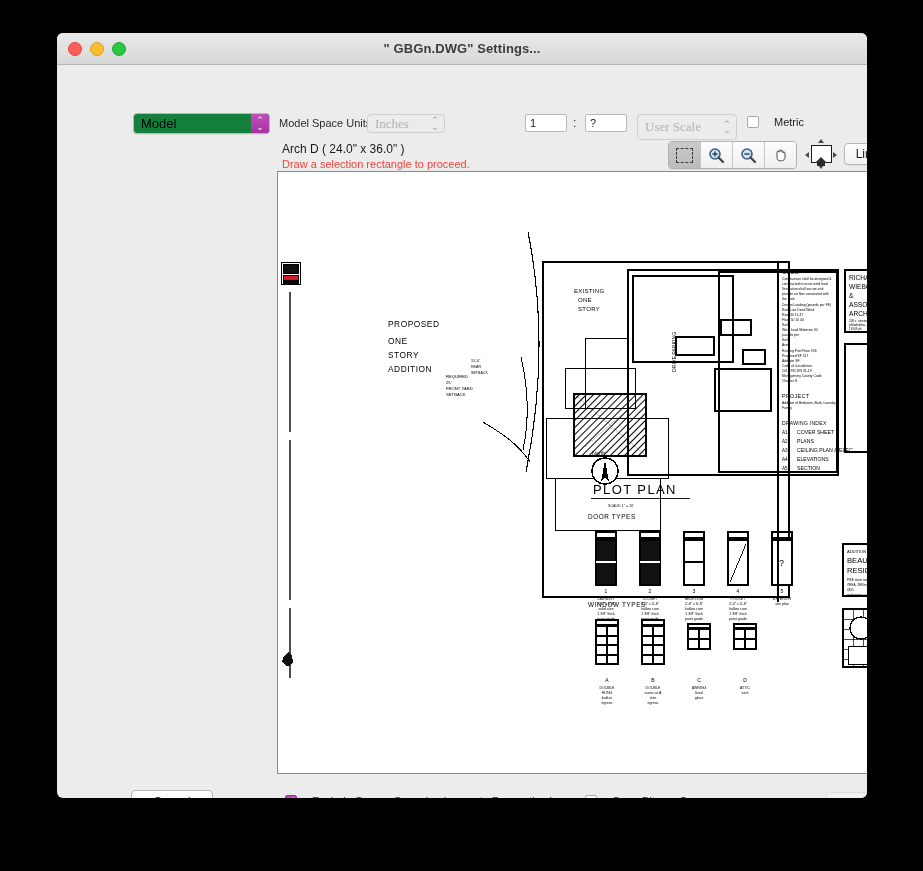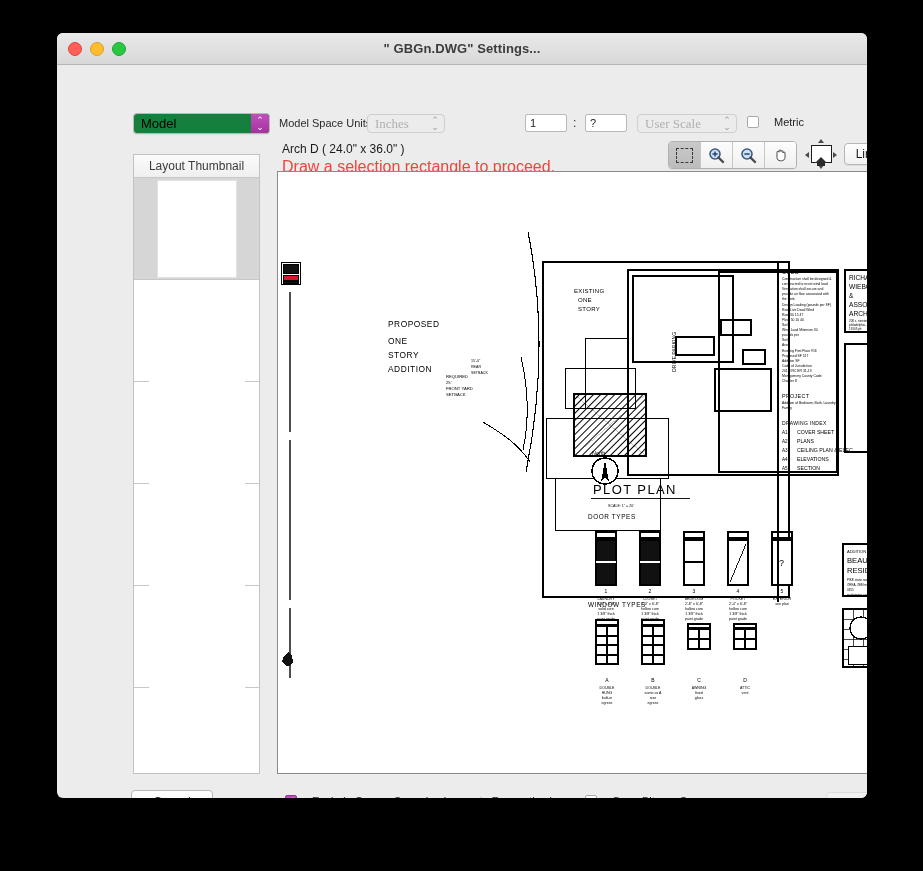--- a/index.html
+++ b/index.html
@@ -65,21 +65,21 @@
   .popup.disabled {
     background: #ececec; border: 1px solid #cfcfcf; color: #b0b0b0;
     box-shadow: none;
     font-family: Liberation Serif, serif;
   }
   .popup.disabled .arrows {
     background: transparent; color: #9a9a9a; font-size: 9px;
   }
   #model-popup { left: 76px; top: 80px; width: 137px; height: 21px; }
   #units-popup { left: 310px; top: 81px; width: 78px; height: 19px; }
-  #scale-popup { left: 580px; top: 81px; width: 100px; height: 19px; }
+  #scale-popup { left: 580px; top: 81px; width: 100px; height: 26px; }
   .static-label {
     position: absolute; font-size: 11px; color: #2b2b2b;
   }
   #units-label { left: 222px; top: 84px; }
   .textfield {
     position: absolute;
     background: #fff; border: 1px solid #b9b9b9; border-radius: 2px;
     height: 18px; font-size: 11px; color: #222;
     padding: 0 4px; box-sizing: border-box;
     display: flex; align-items: center;
@@ -99,21 +99,21 @@
     background: linear-gradient(to bottom,#c04fbc,#a5339f);
     border-color: #9a2f95;
   }
   .cbox.on::after {
     content: "✓"; color: #fff; font-size: 10px; line-height: 10px;
     font-weight: bold;
   }
   .cb-label { font-size: 11px; color: #222; }
   
   #sheet-size { position: absolute; left: 225px; top: 109px; font-size: 12px; color: #1a1a1a; }
-  #hint-text  { position: absolute; left: 225px; top: 125px; font-size: 16px; color: #f0443c; }
+  #hint-text  { position: absolute; left: 225px; top: 125px; font-size: 11px; color: #f0443c; }
   
   .seg-group {
     position: absolute; left: 611px; top: 108px;
     display: flex; height: 26px;
     border: 1px solid #b0b0b0; border-radius: 4px;
     overflow: hidden; background: #fcfcfc;
     box-shadow: 0 1px 0 rgba(0,0,0,0.05);
   }
   .seg {
     width: 31px; display: flex; align-items: center; justify-content: center;
@@ -287,43 +287,20 @@
       <div class="tri left"></div>
       <div class="tri right"></div>
       <div class="home-box">
         <div class="home-roof"></div>
           <div class="home-body"></div>
       </div>
     </div>
 
     <div class="btn" id="lines-button">Lines...</div>
 
-    <div class="sidebar">
-      <div class="side-header">Layout Thumbnail</div>
-      <div class="side-list">
-        <div class="thumb-row selected">
-            <div class="thumb-page"></div>
-          </div>
-        <div class="thumb-row">
-            <div class="thumb-page"></div>
-          </div>
-        <div class="thumb-row">
-            <div class="thumb-page"></div>
-          </div>
-        <div class="thumb-row">
-            <div class="thumb-page"></div>
-          </div>
-        <div class="thumb-row">
-            <div class="thumb-page"></div>
-          </div>
-        <div class="thumb-row">
-            <div class="thumb-page"></div>
-          </div>
-      </div>
-    </div>
 
     <div class="canvas">
       <svg class="drawing" viewBox="0 0 626 601">
         <g stroke="#000" fill="none" stroke-width="1" shape-rendering="crispEdges">
 
           <g>
             <rect x="3" y="90" width="19" height="22" fill="#fff" stroke="#000" stroke-width="1"></rect>
             <rect x="5" y="92" width="15" height="9" fill="#111"></rect>
             <rect x="5" y="103" width="15" height="5" fill="#d6192b"></rect>
             <rect x="5" y="109" width="15" height="2" fill="#111"></rect>

